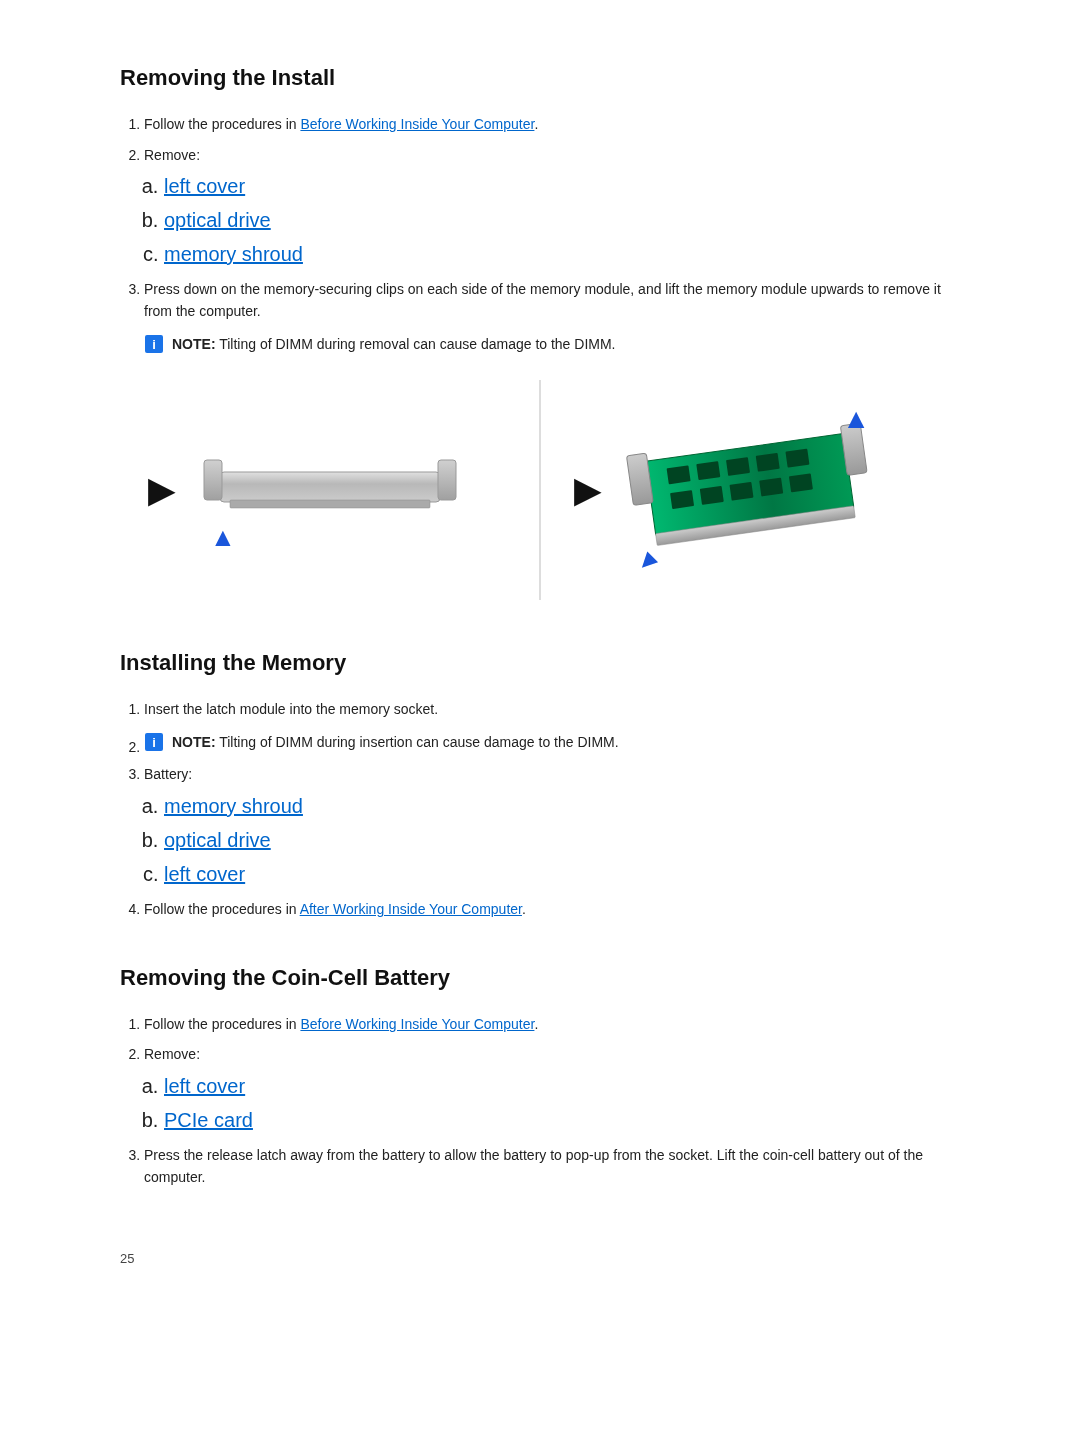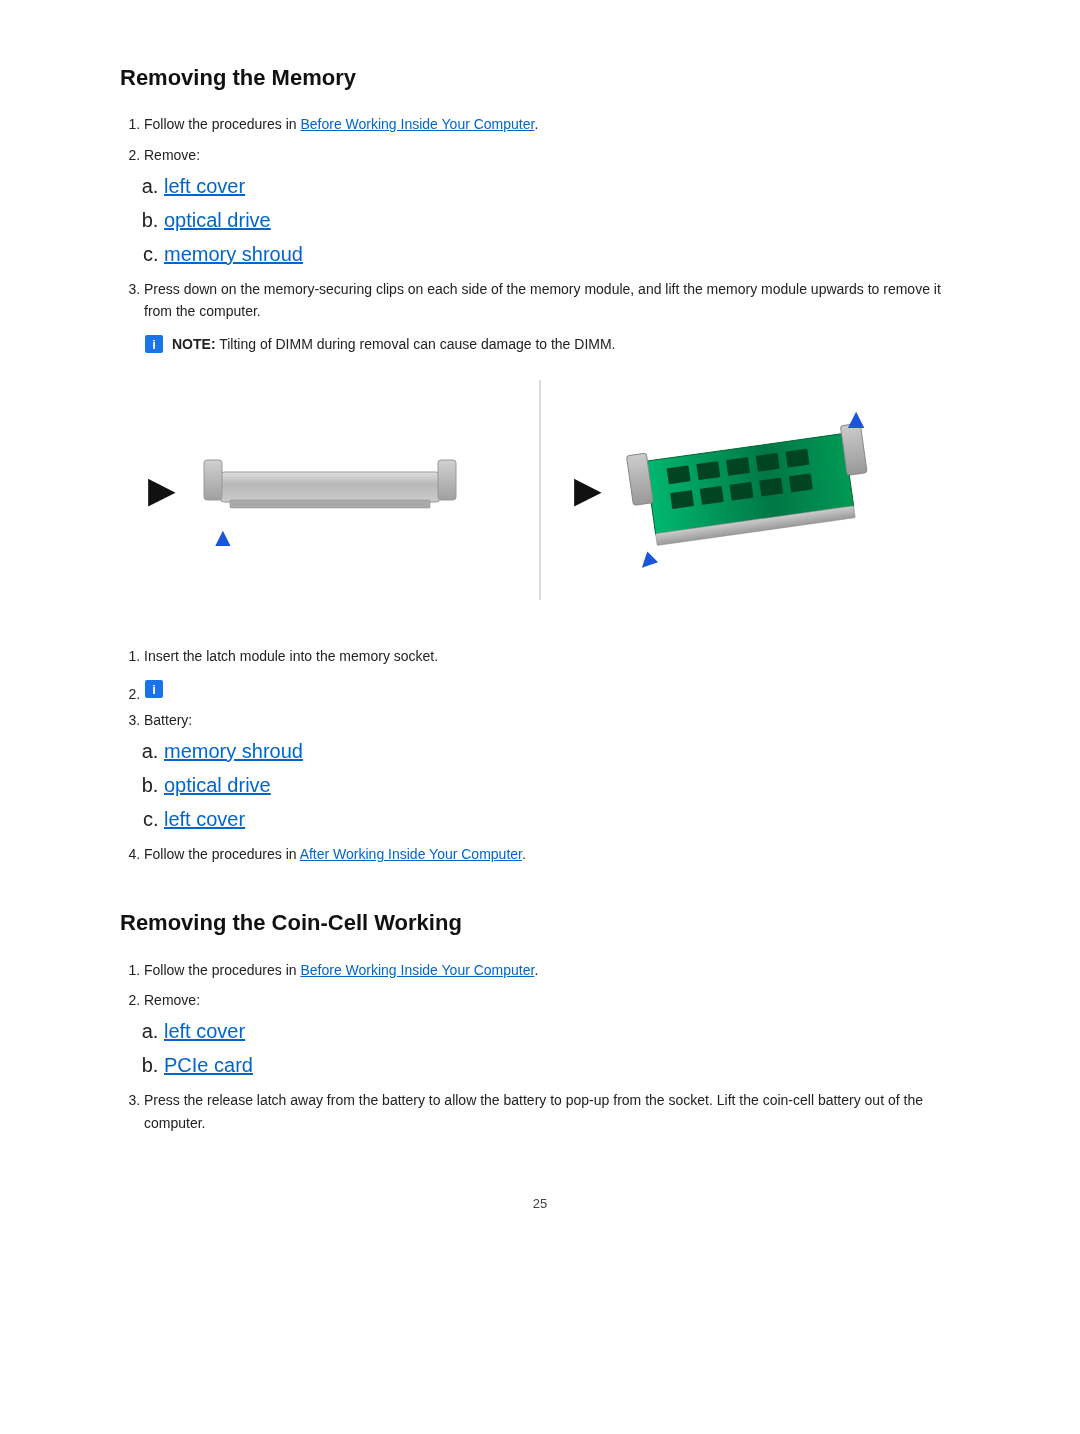--- a/index.html
+++ b/index.html
@@ -58,31 +58,31 @@
     }
     .diagram-left, .diagram-right {
       width: 50%;
       display: flex;
       align-items: center;
       justify-content: center;
       position: relative;
       height: 220px;
     }
     .page-number {
-      text-align: center;
+      text-align: left;
       font-size: 13px;
       color: #444;
       margin-top: 60px;
     }
   </style>
 </head>
 <body>
 
 <div class="section">
-  <h2>Removing the Memory</h2>
+  <h2>Removing the Install</h2>
 
   <ol class="main-list">
     <li>
       <span>Follow the procedures in </span>
       <a href="#before">Before Working Inside Your Computer</a><span>.</span>
     </li>
     <li>
       <span>Remove:</span>
       <ol class="sub-list">
         <li><a href="#left-cover">left cover</a></li>
@@ -179,50 +179,52 @@
 
             <rect x="12" y="42" width="20" height="50" rx="3" fill="url(#connGrad)" stroke="#888" stroke-width="1"></rect>
           </g>
         </svg>
       </div>
     </div>
   </div>
 </div>
 
 <div class="section">
+  <h2>Installing the Memory</h2>
 
   <ol class="main-list">
     <li>
       <span>Insert the latch module into the memory socket.</span>
     </li>
     <li>
       <div class="note-box">
         <svg class="note-icon" viewBox="0 0 20 20" fill="none" xmlns="http://www.w3.org/2000/svg">
           <rect x="1" y="1" width="18" height="18" rx="2" fill="#1a73e8"></rect>
           <text x="10" y="15" text-anchor="middle" fill="white" font-size="13" font-weight="bold" font-family="Arial">i</text>
         </svg>
+        <span class="note-text"><strong>NOTE:</strong> Tilting of DIMM during insertion can cause damage to the DIMM.</span>
       </div>
     </li>
     <li>
       <span>Battery:</span>
       <ol class="sub-list">
         <li><a href="#memory-shroud">memory shroud</a></li>
         <li><a href="#optical-drive">optical drive</a></li>
         <li><a href="#left-cover">left cover</a></li>
       </ol>
     </li>
     <li>
       <span>Follow the procedures in </span>
       <a href="#after">After Working Inside Your Computer</a><span>.</span>
     </li>
   </ol>
 </div>
 
 <div class="section">
-  <h2>Removing the Coin-Cell Working</h2>
+  <h2>Removing the Coin-Cell Battery</h2>
 
   <ol class="main-list">
     <li>
       <span>Follow the procedures in </span>
       <a href="#before">Before Working Inside Your Computer</a><span>.</span>
     </li>
     <li>
       <span>Remove:</span>
       <ol class="sub-list">
         <li><a href="#left-cover">left cover</a></li>

